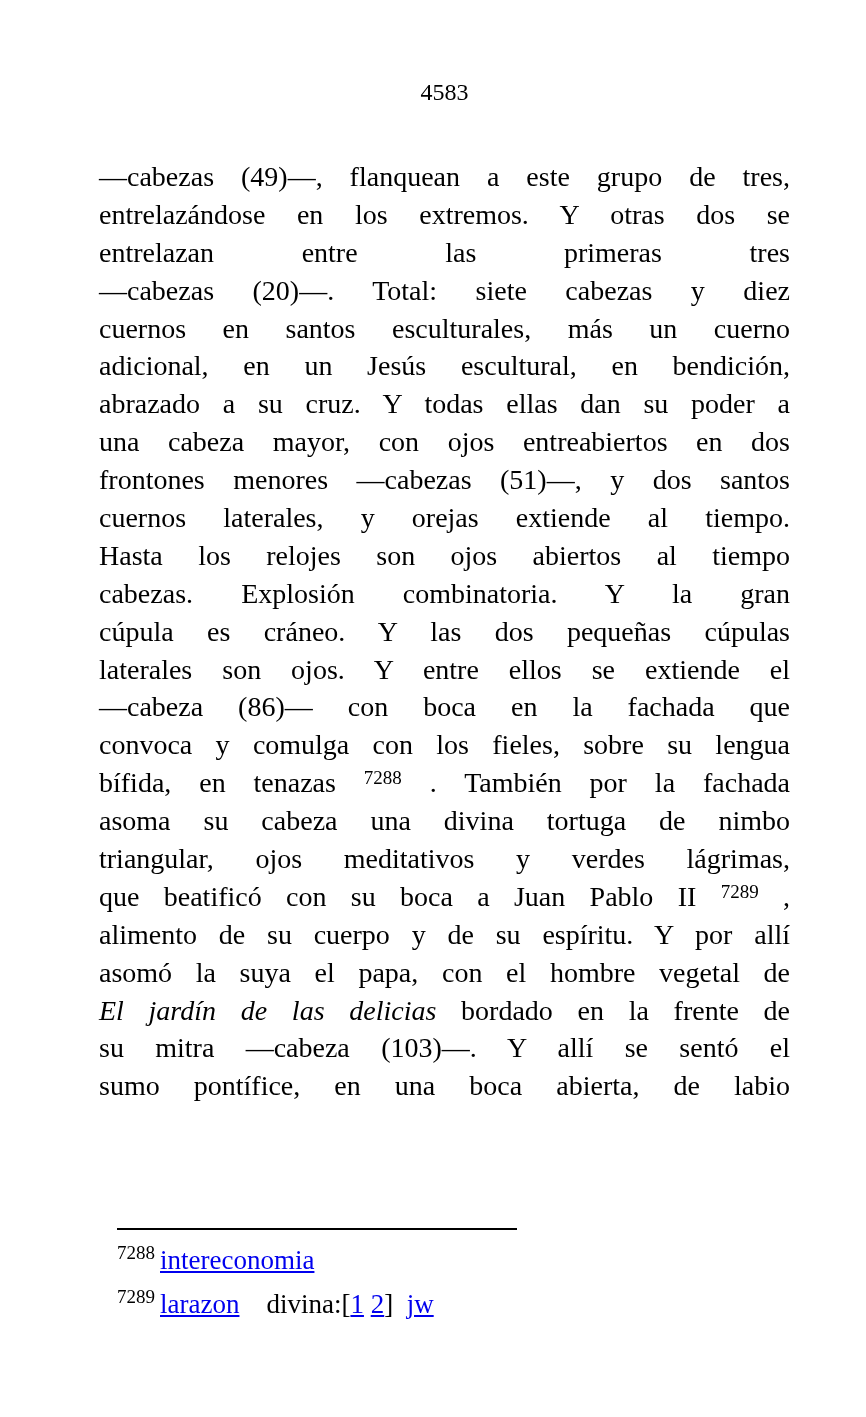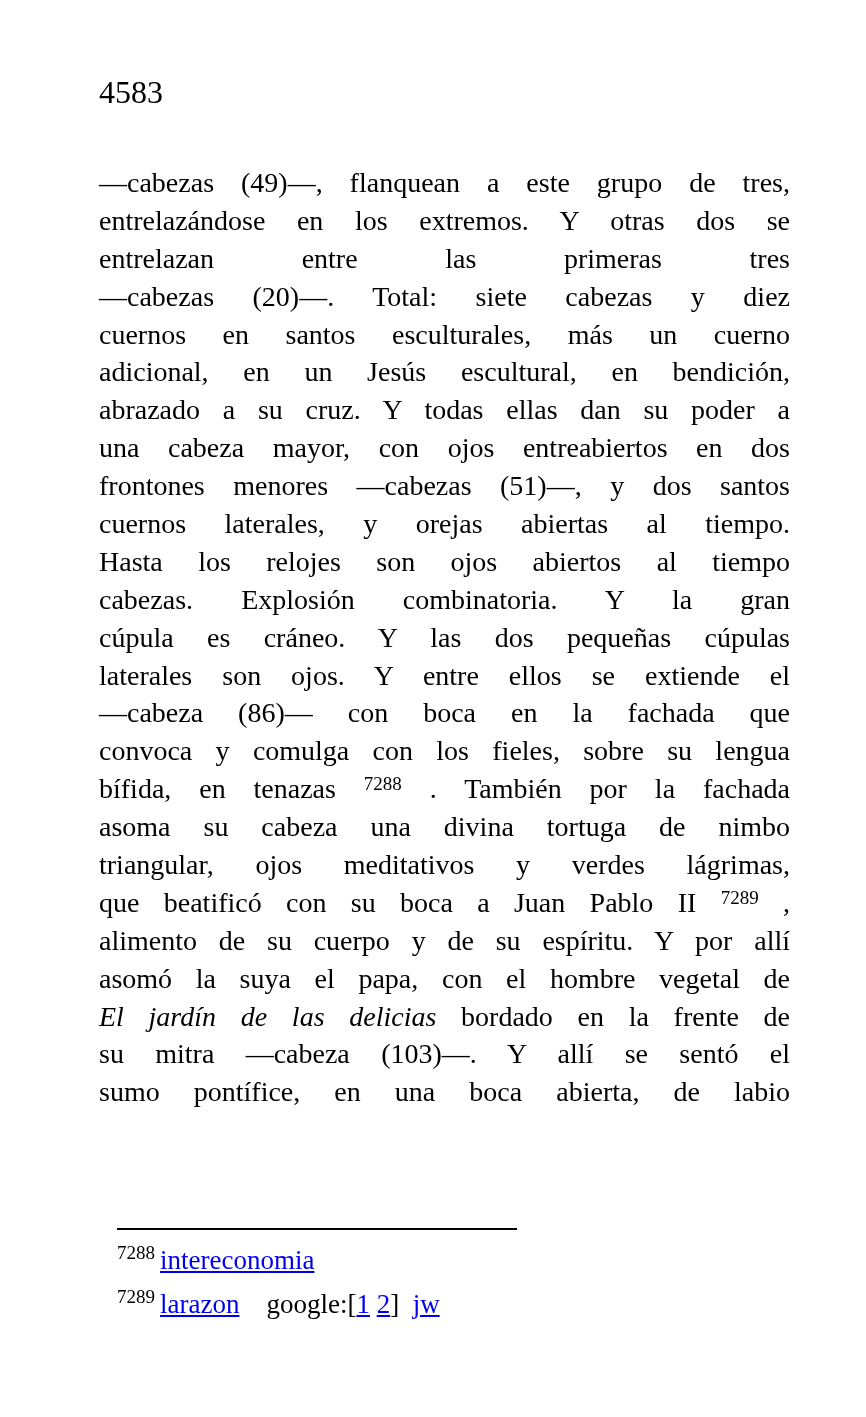--- a/index.html
+++ b/index.html
@@ -14,27 +14,27 @@
     background: #ffffff;
     color: #000000;
     font-family: "Liberation Serif", serif;
     overflow: hidden;
   }
   .page-number {
     position: absolute;
     top: 76px;
     left: 99px;
     width: 691px;
-    text-align: left;
-    font-size: 32px;
+    text-align: center;
+    font-size: 24px;
     line-height: 32px;
   }
   .body-text {
     position: absolute;
-    top: 164px;
+    top: 158px;
     left: 99px;
     width: 691px;
     font-size: 28px;
     line-height: 37.9px;
   }
   .line {
     text-align: justify;
     text-align-last: justify;
     height: 37.9px;
     overflow: visible;
@@ -84,21 +84,21 @@
   <div class="body-text">
       <div class="line"><span>—cabezas (49)—, flanquean a este grupo de tres,</span></div>
       <div class="line"><span>entrelazándose en los extremos. Y otras dos se</span></div>
       <div class="line"><span>entrelazan entre las primeras tres</span></div>
       <div class="line"><span>—cabezas (20)—. Total: siete cabezas y diez</span></div>
       <div class="line"><span>cuernos en santos esculturales, más un cuerno</span></div>
       <div class="line"><span>adicional, en un Jesús escultural, en bendición,</span></div>
       <div class="line"><span>abrazado a su cruz. Y todas ellas dan su poder a</span></div>
       <div class="line"><span>una cabeza mayor, con ojos entreabiertos en dos</span></div>
       <div class="line"><span>frontones menores —cabezas (51)—, y dos santos</span></div>
-      <div class="line"><span>cuernos laterales, y orejas abiertas al tiempo.</span></div>
+      <div class="line"><span>cuernos laterales, y orejas extiende al tiempo.</span></div>
       <div class="line"><span>Hasta los relojes son ojos abiertos al tiempo</span></div>
       <div class="line"><span>cabezas. Explosión combinatoria. Y la gran</span></div>
       <div class="line"><span>cúpula es cráneo. Y las dos pequeñas cúpulas</span></div>
       <div class="line"><span>laterales son ojos. Y entre ellos se extiende el</span></div>
       <div class="line"><span>—cabeza (86)— con boca en la fachada que</span></div>
       <div class="line"><span>convoca y comulga con los fieles, sobre su lengua</span></div>
       <div class="line"><span>bífida, en tenazas </span><sup class="sup">7288</sup><span> . También por la fachada</span></div>
       <div class="line"><span>asoma su cabeza una divina tortuga de nimbo</span></div>
       <div class="line"><span>triangular, ojos meditativos y verdes lágrimas,</span></div>
       <div class="line"><span>que beatificó con su boca a Juan Pablo II </span><sup class="sup">7289</sup><span> ,</span></div>
@@ -106,17 +106,17 @@
       <div class="line"><span>asomó la suya el papa, con el hombre vegetal de</span></div>
       <div class="line"><em class="i">El jardín de las delicias</em><span> bordado en la frente de</span></div>
       <div class="line"><span>su mitra —cabeza (103)—. Y allí se sentó el</span></div>
       <div class="line"><span>sumo pontífice, en una boca abierta, de labio</span></div>
     </div>
 
   <div class="footnote-area">
     <div class="footnote-rule"></div>
     <div id="footnotes">
         <div class="footnote"><span class="fn-num">7288</span><a class="fn-link" href="#" style="color: rgb(0, 0, 238);">intereconomia</a></div>
-        <div class="footnote"><span class="fn-num">7289</span><a class="fn-link" href="#" style="color: rgb(0, 0, 238);">larazon</a><span>    google:[</span><a class="fn-link" href="#" style="color: rgb(0, 0, 238);">1</a><span> </span><a class="fn-link" href="#" style="color: rgb(0, 0, 238);">2</a><span>]  </span><a class="fn-link" href="#" style="color: rgb(0, 0, 238);">jw</a></div>
+        <div class="footnote"><span class="fn-num">7289</span><a class="fn-link" href="#" style="color: rgb(0, 0, 238);">larazon</a><span>    divina:[</span><a class="fn-link" href="#" style="color: rgb(0, 0, 238);">1</a><span> </span><a class="fn-link" href="#" style="color: rgb(0, 0, 238);">2</a><span>]  </span><a class="fn-link" href="#" style="color: rgb(0, 0, 238);">jw</a></div>
       </div>
   </div>
 
 </div>
 
 </body></html>

